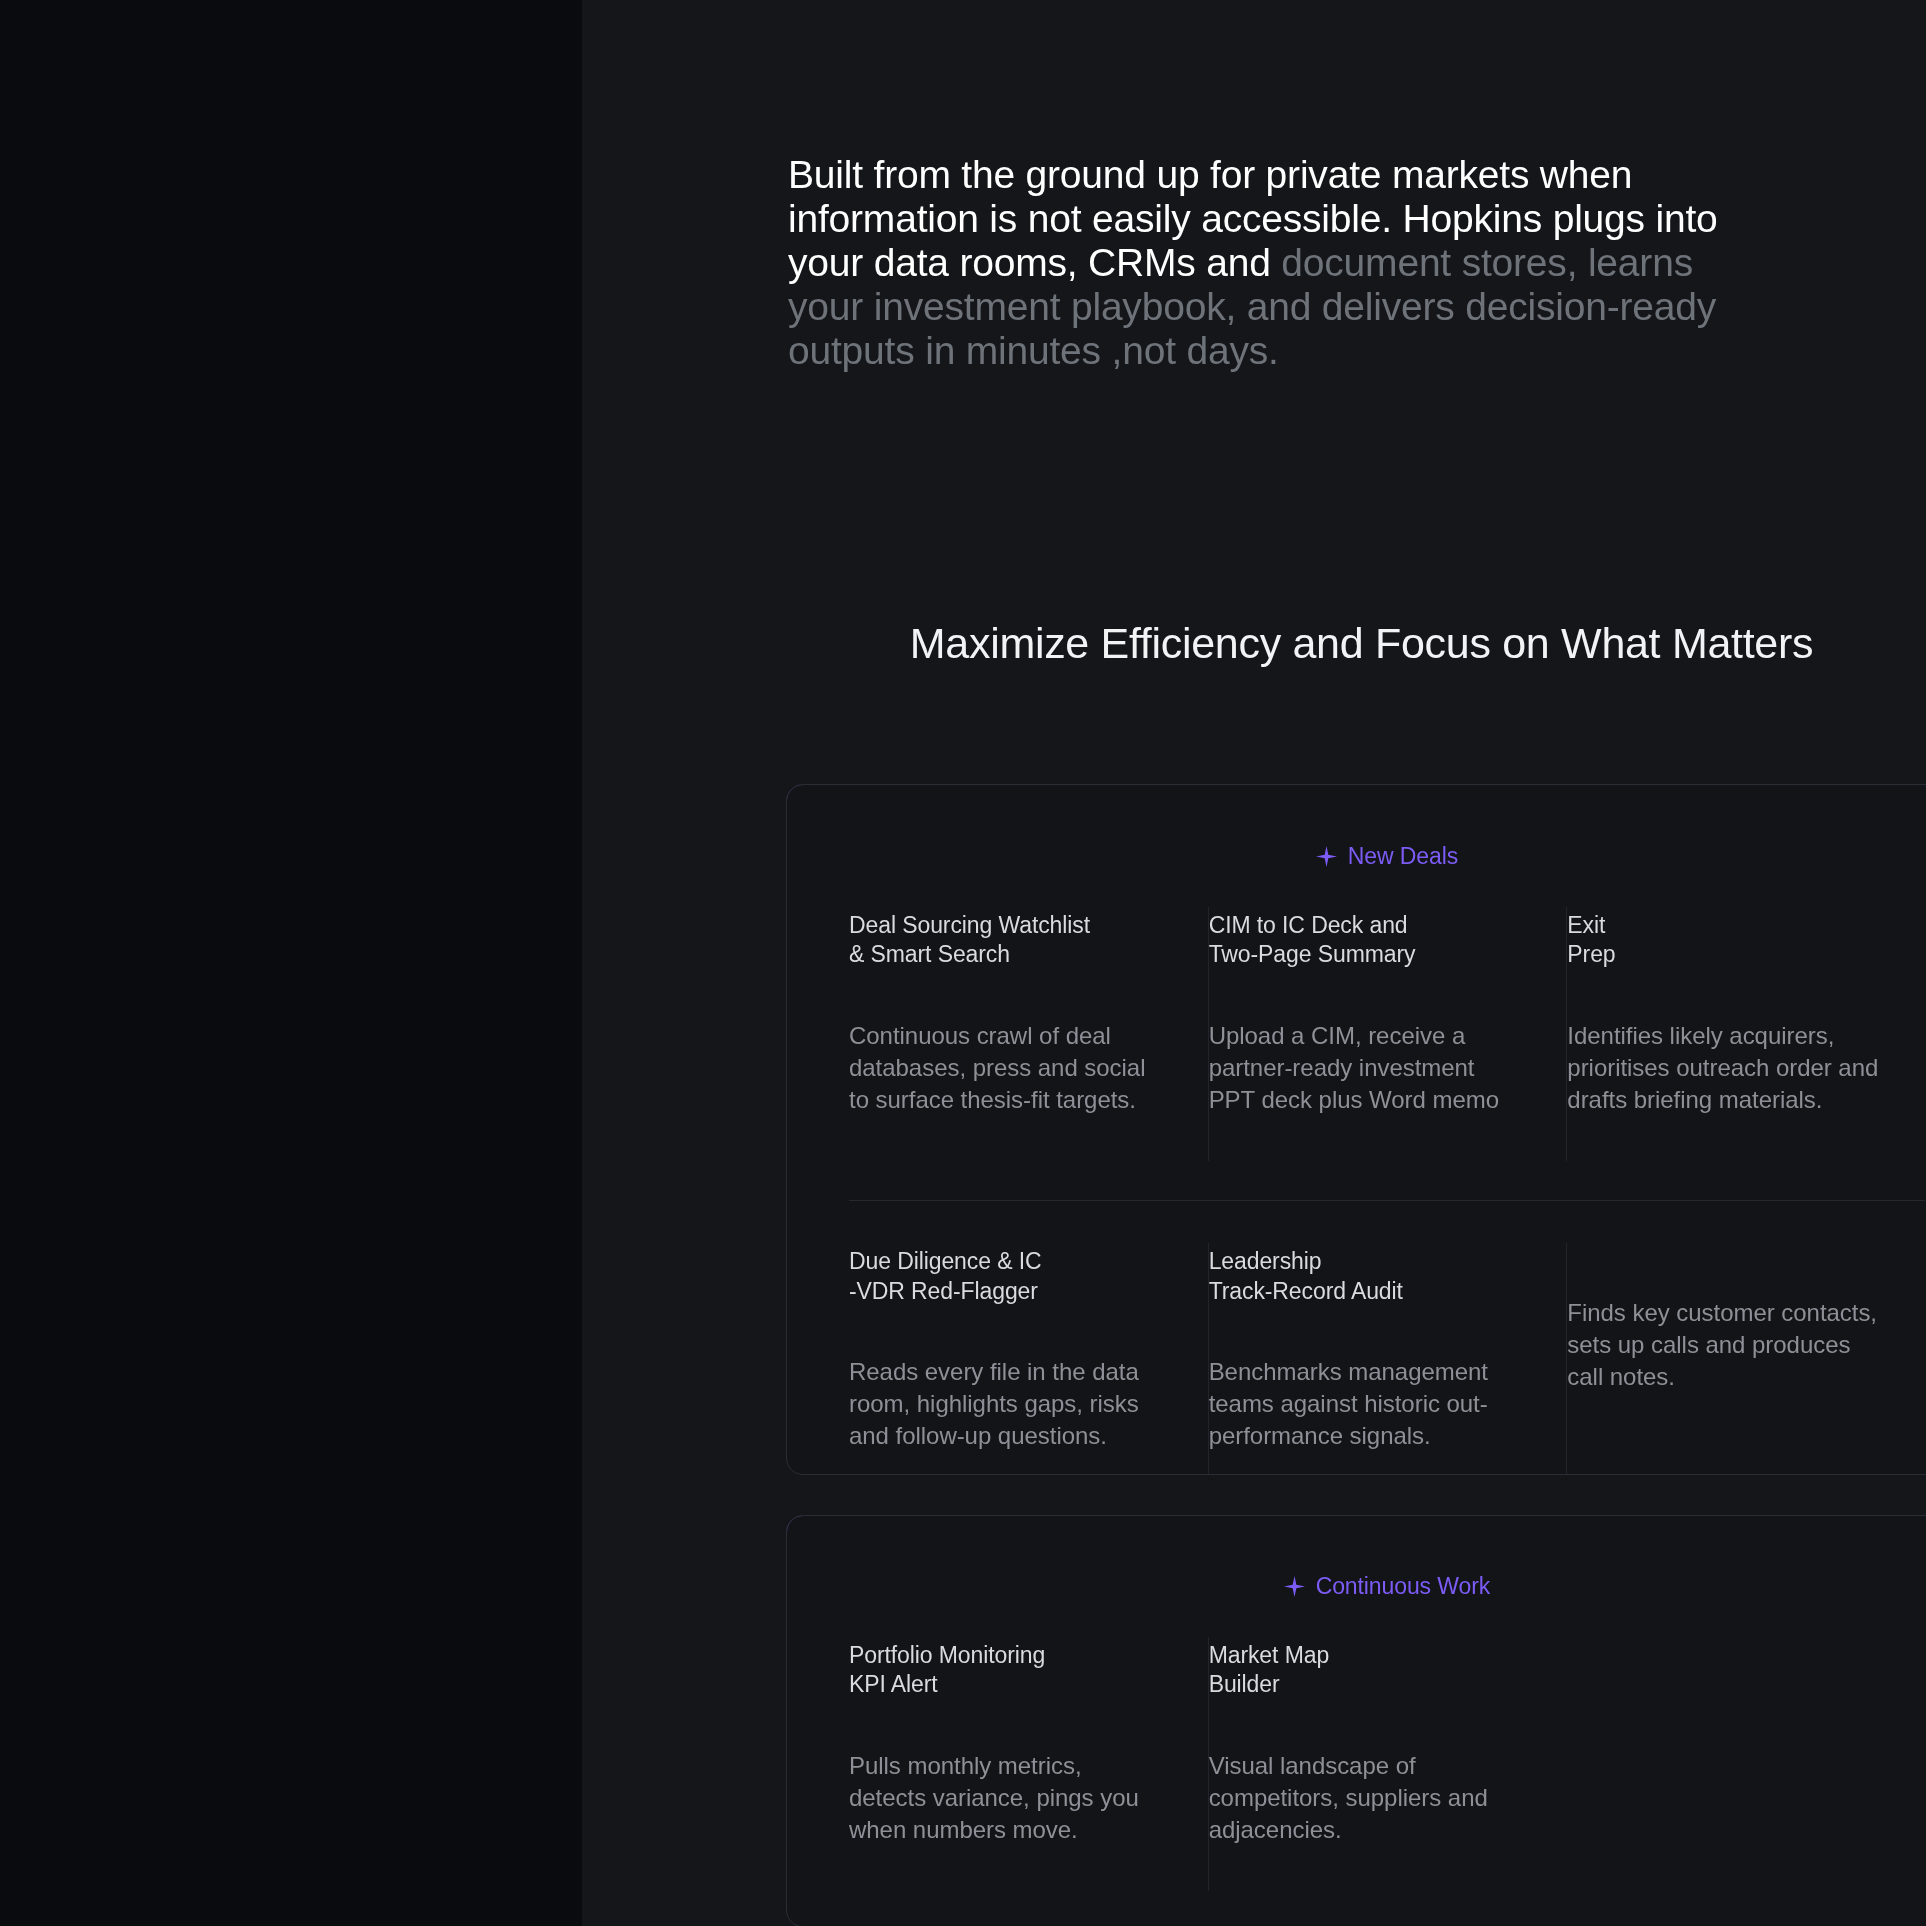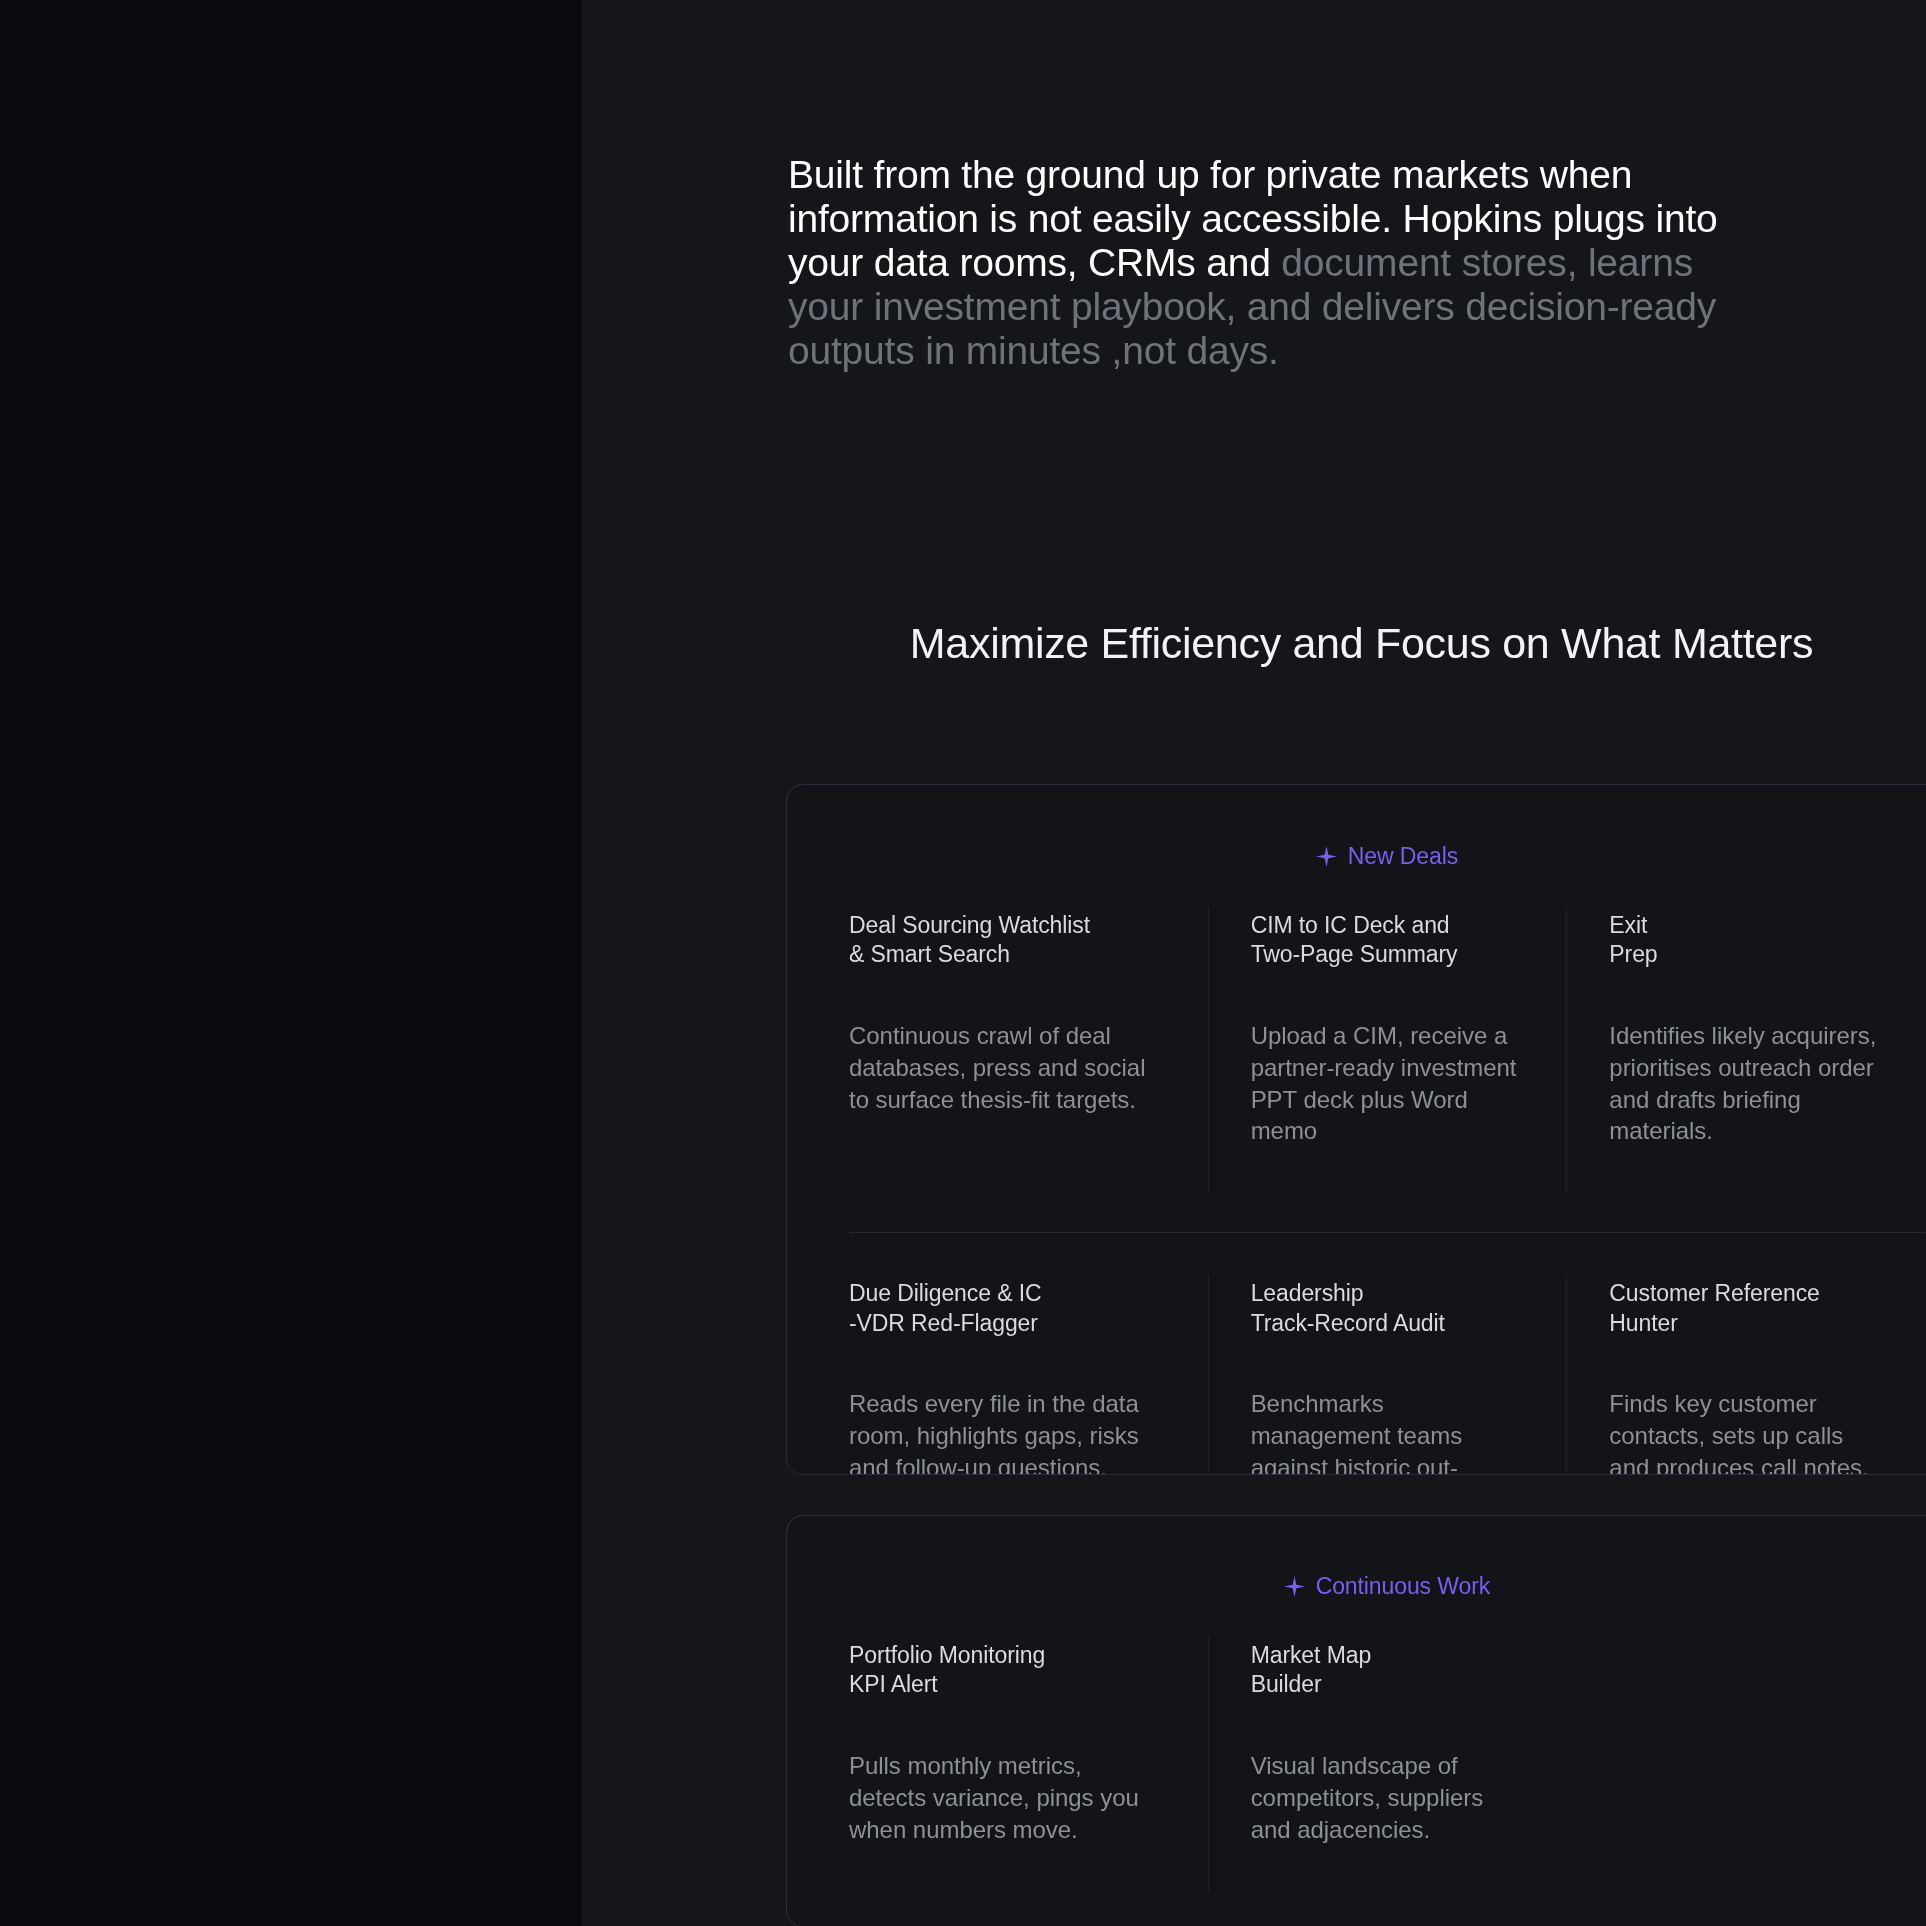--- a/index.html
+++ b/index.html
@@ -64,21 +64,21 @@
   .sparkle-icon svg { display:block; width:21px; height:21px; }
 
   .grid {
     position:relative; z-index:2;
     display:grid; grid-template-columns:repeat(3, 1fr);
     margin:0 62px; padding-top:37px;
   }
   .grid.row-divider { border-top:1.2px solid #26282f; margin-top:39px; padding-top:42px; }
 
   .cell { padding:3.9px 46px 46px 0; position:relative; }
-  .cell + .cell { border-left:1.2px solid #22242b; padding-left:42px; }
+  .cell + .cell { border-left:1.2px solid #22242b; }
 
   .cell-title {
     color:#d9dbdf; font-size:23px; line-height:1.28; font-weight:400;
     letter-spacing:-0.1px; white-space:pre-line;
   }
   .cell-desc {
     margin-top:50px;
     color:#8d9096; font-size:24px; line-height:1.33; font-weight:400;
     letter-spacing:-0.04px;
   }
@@ -130,22 +130,20 @@
           <div class="cell-title">Due Diligence &amp; IC
 -VDR Red-Flagger</div>
           <div class="cell-desc">Reads every file in the data room, highlights gaps, risks and follow-up questions.</div>
         </div>
         <div class="cell">
           <div class="cell-title">Leadership
 Track-Record Audit</div>
           <div class="cell-desc">Benchmarks management teams against historic out-performance signals.</div>
         </div>
         <div class="cell">
-          <div class="cell-title">Customer Reference
-Hunter</div>
           <div class="cell-desc">Finds key customer contacts, sets up calls and produces call notes.</div>
         </div>
       </div>
     </section>
 
     <section class="card" id="card-2">
       <div class="card-badge">
         <span class="sparkle-icon">
           <svg viewBox="0 0 24 24">
               <path d="M12 0 L14.1 9.9 L24 12 L14.1 14.1 L12 24 L9.9 14.1 L0 12 L9.9 9.9 Z" fill="#7c5cf5"></path>

